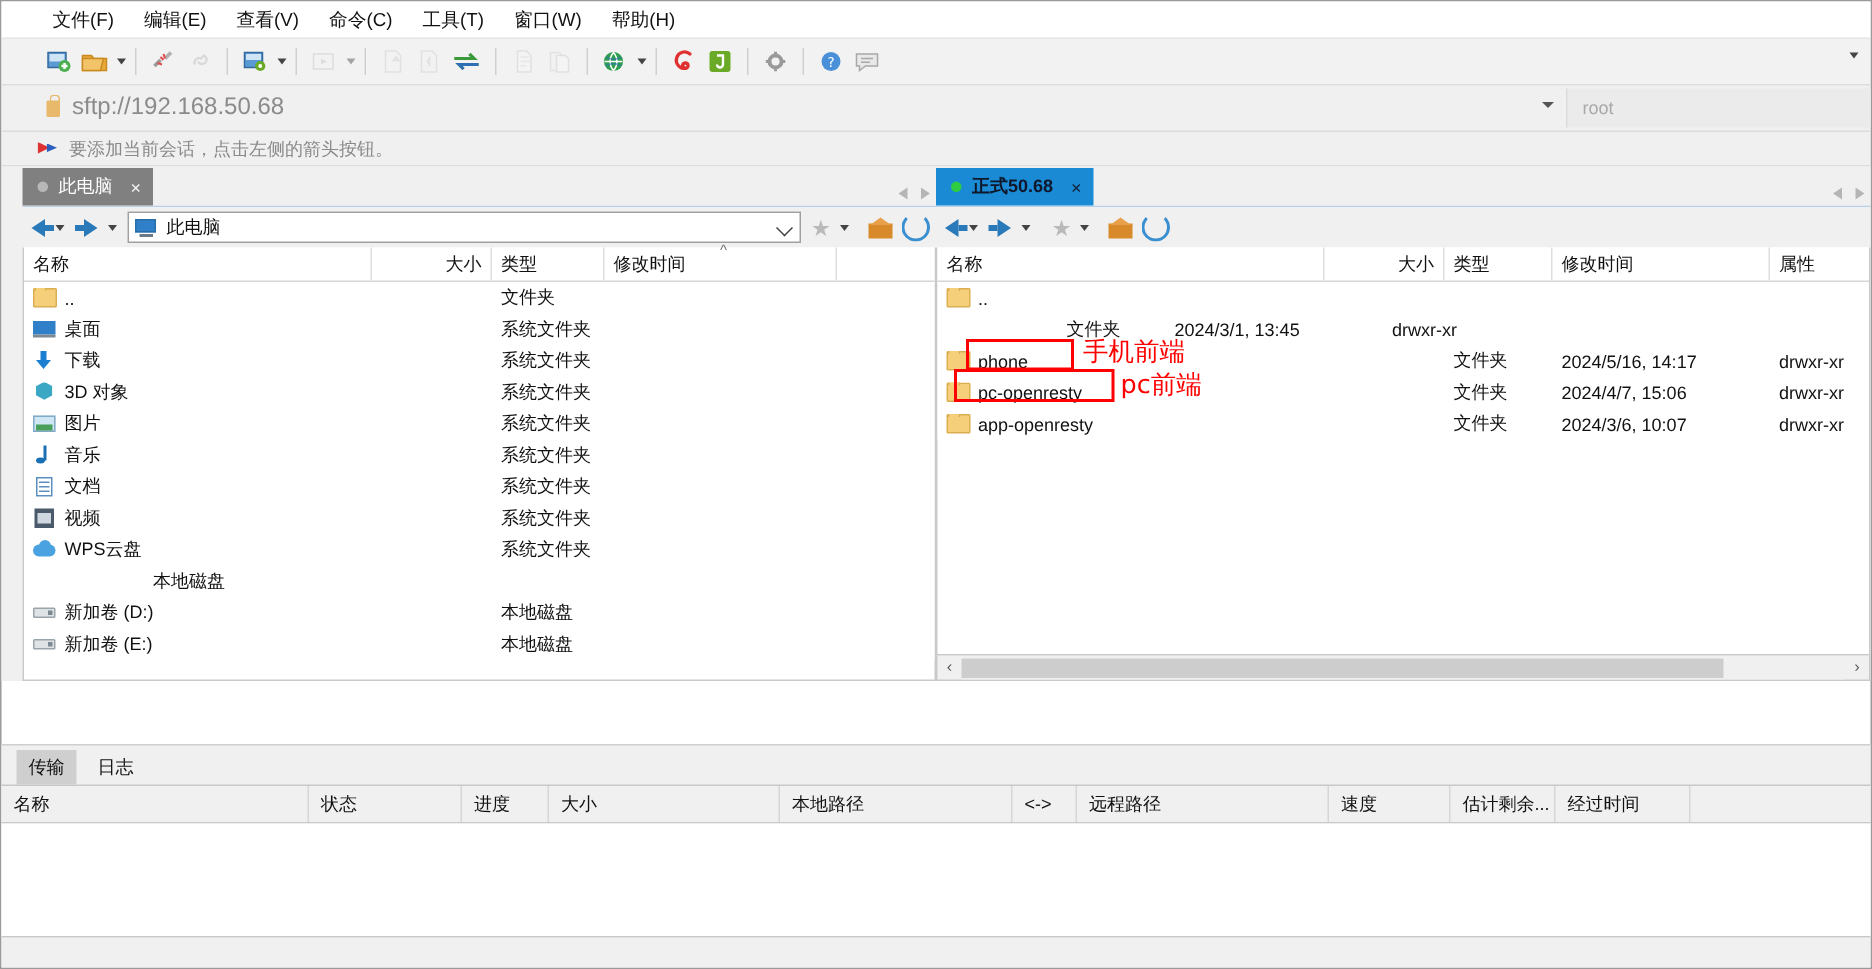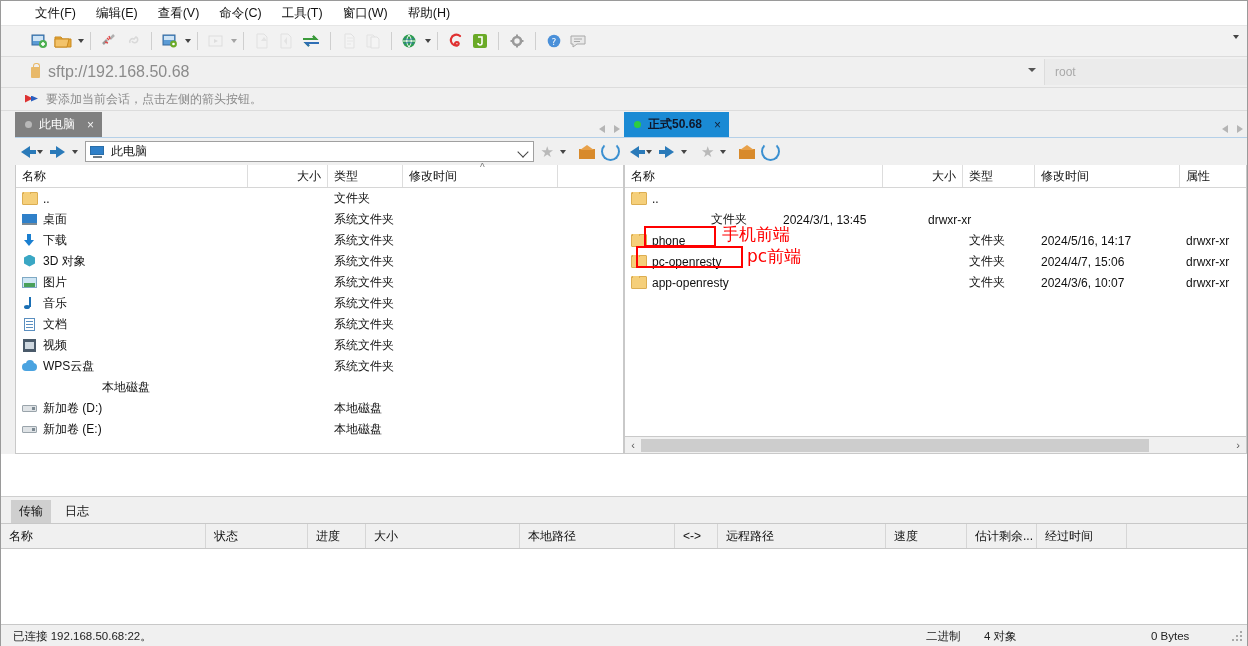--- a/index.html
+++ b/index.html
@@ -624,29 +624,15 @@
       <div class="bh" style="width:154px">大小</div>
       <div class="bh" style="width:155px">本地路径</div>
       <div class="bh" style="width:43px">&lt;-&gt;</div>
       <div class="bh" style="width:168px">远程路径</div>
       <div class="bh" style="width:81px">速度</div>
       <div class="bh" style="width:70px">估计剩余...</div>
       <div class="bh" style="width:90px">经过时间</div>
       <div class="bh" style="flex:1;border-right:none"></div>
     </div>
     <div class="bbody"></div>
-    <div class="statusbar">
-      <span class="sb-left">已连接 192.168.50.68:22。</span>
-      <span class="sb-cell" style="left:925px">二进制</span>
-      <span class="sb-cell" style="left:983px">4 对象</span>
-      <span class="sb-cell" style="left:1150px">0 Bytes</span>
-      <div class="grip">
-        <i style="left:8px;top:8px"></i>
-          <i style="left:4px;top:8px"></i>
-          <i style="left:8px;top:4px"></i>
-        <i style="left:0px;top:8px"></i>
-          <i style="left:4px;top:4px"></i>
-          <i style="left:8px;top:0px"></i>
-      </div>
-    </div>
   </div>
 
 </div>
 
 </body></html>

